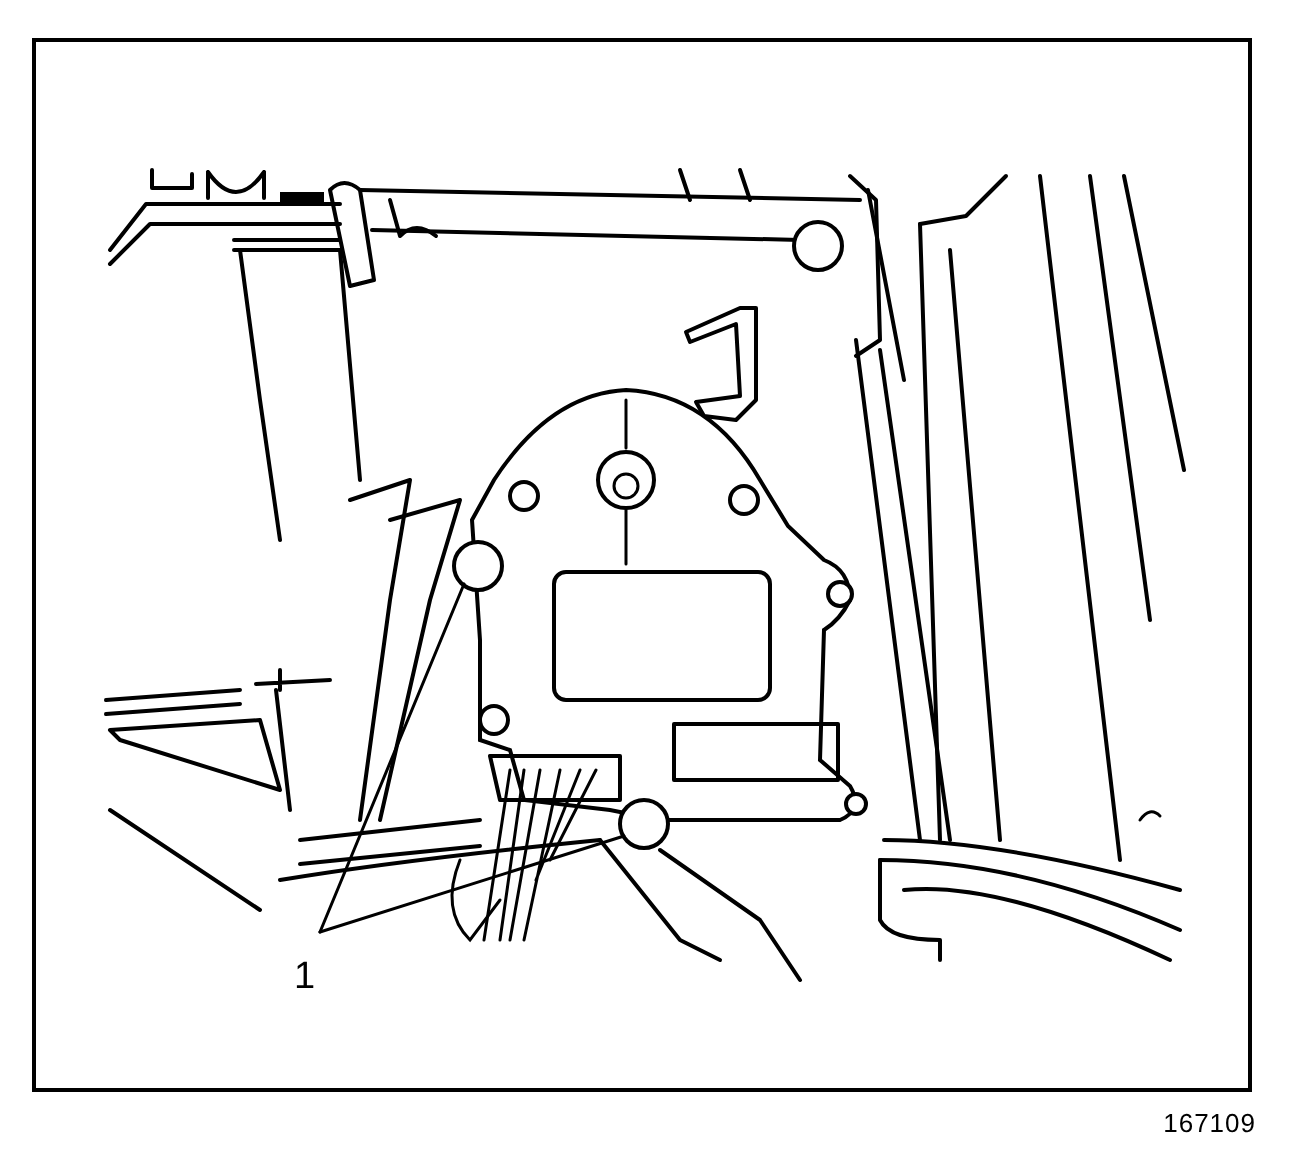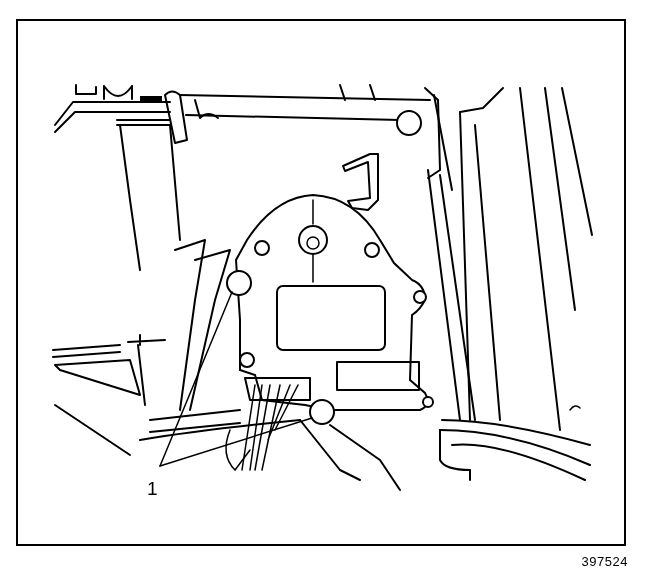--- a/index.html
+++ b/index.html
@@ -100,14 +100,14 @@
       <path class="ln" d="M330 425 L380 460 L400 490"></path>
     </g>
 
     <g>
       <path class="thin" d="M160 466 L232 292"></path>
       <path class="thin" d="M160 466 L312 418"></path>
     </g>
   </svg>
 
   <span class="callout">1</span>
-  <span class="fig-id">397524</span>
+  <span class="fig-id">167109</span>
 </div>
 
 </body></html>

